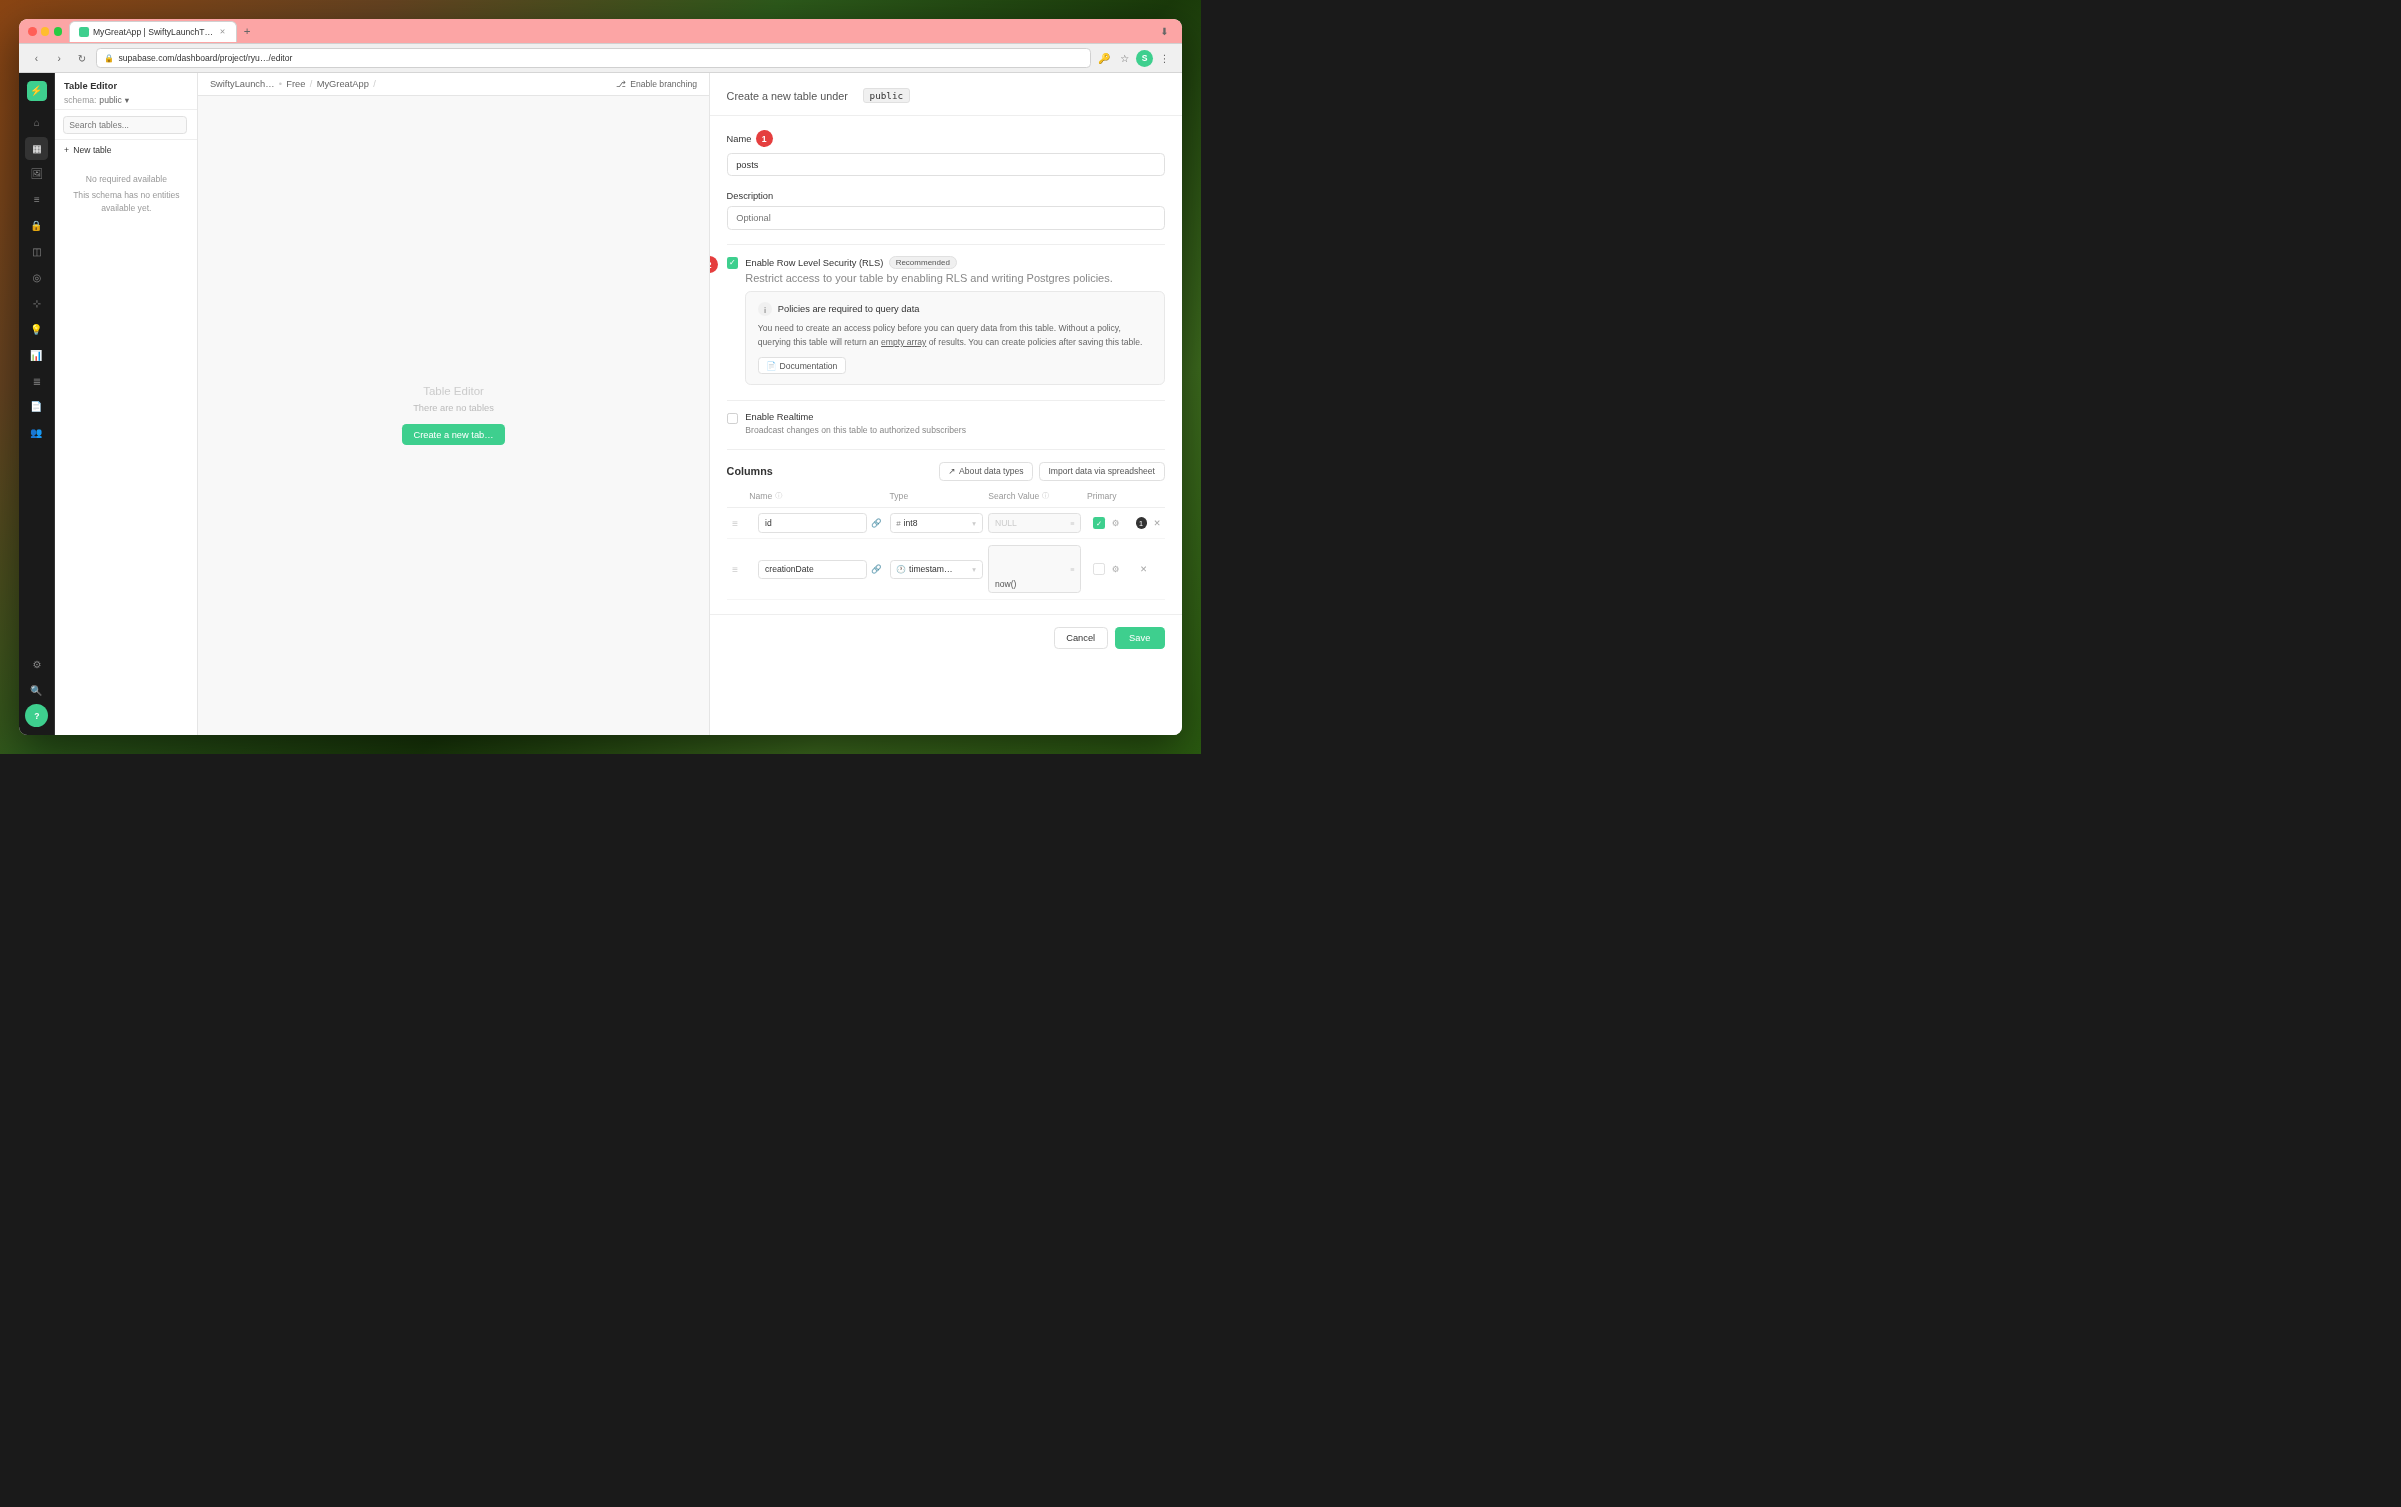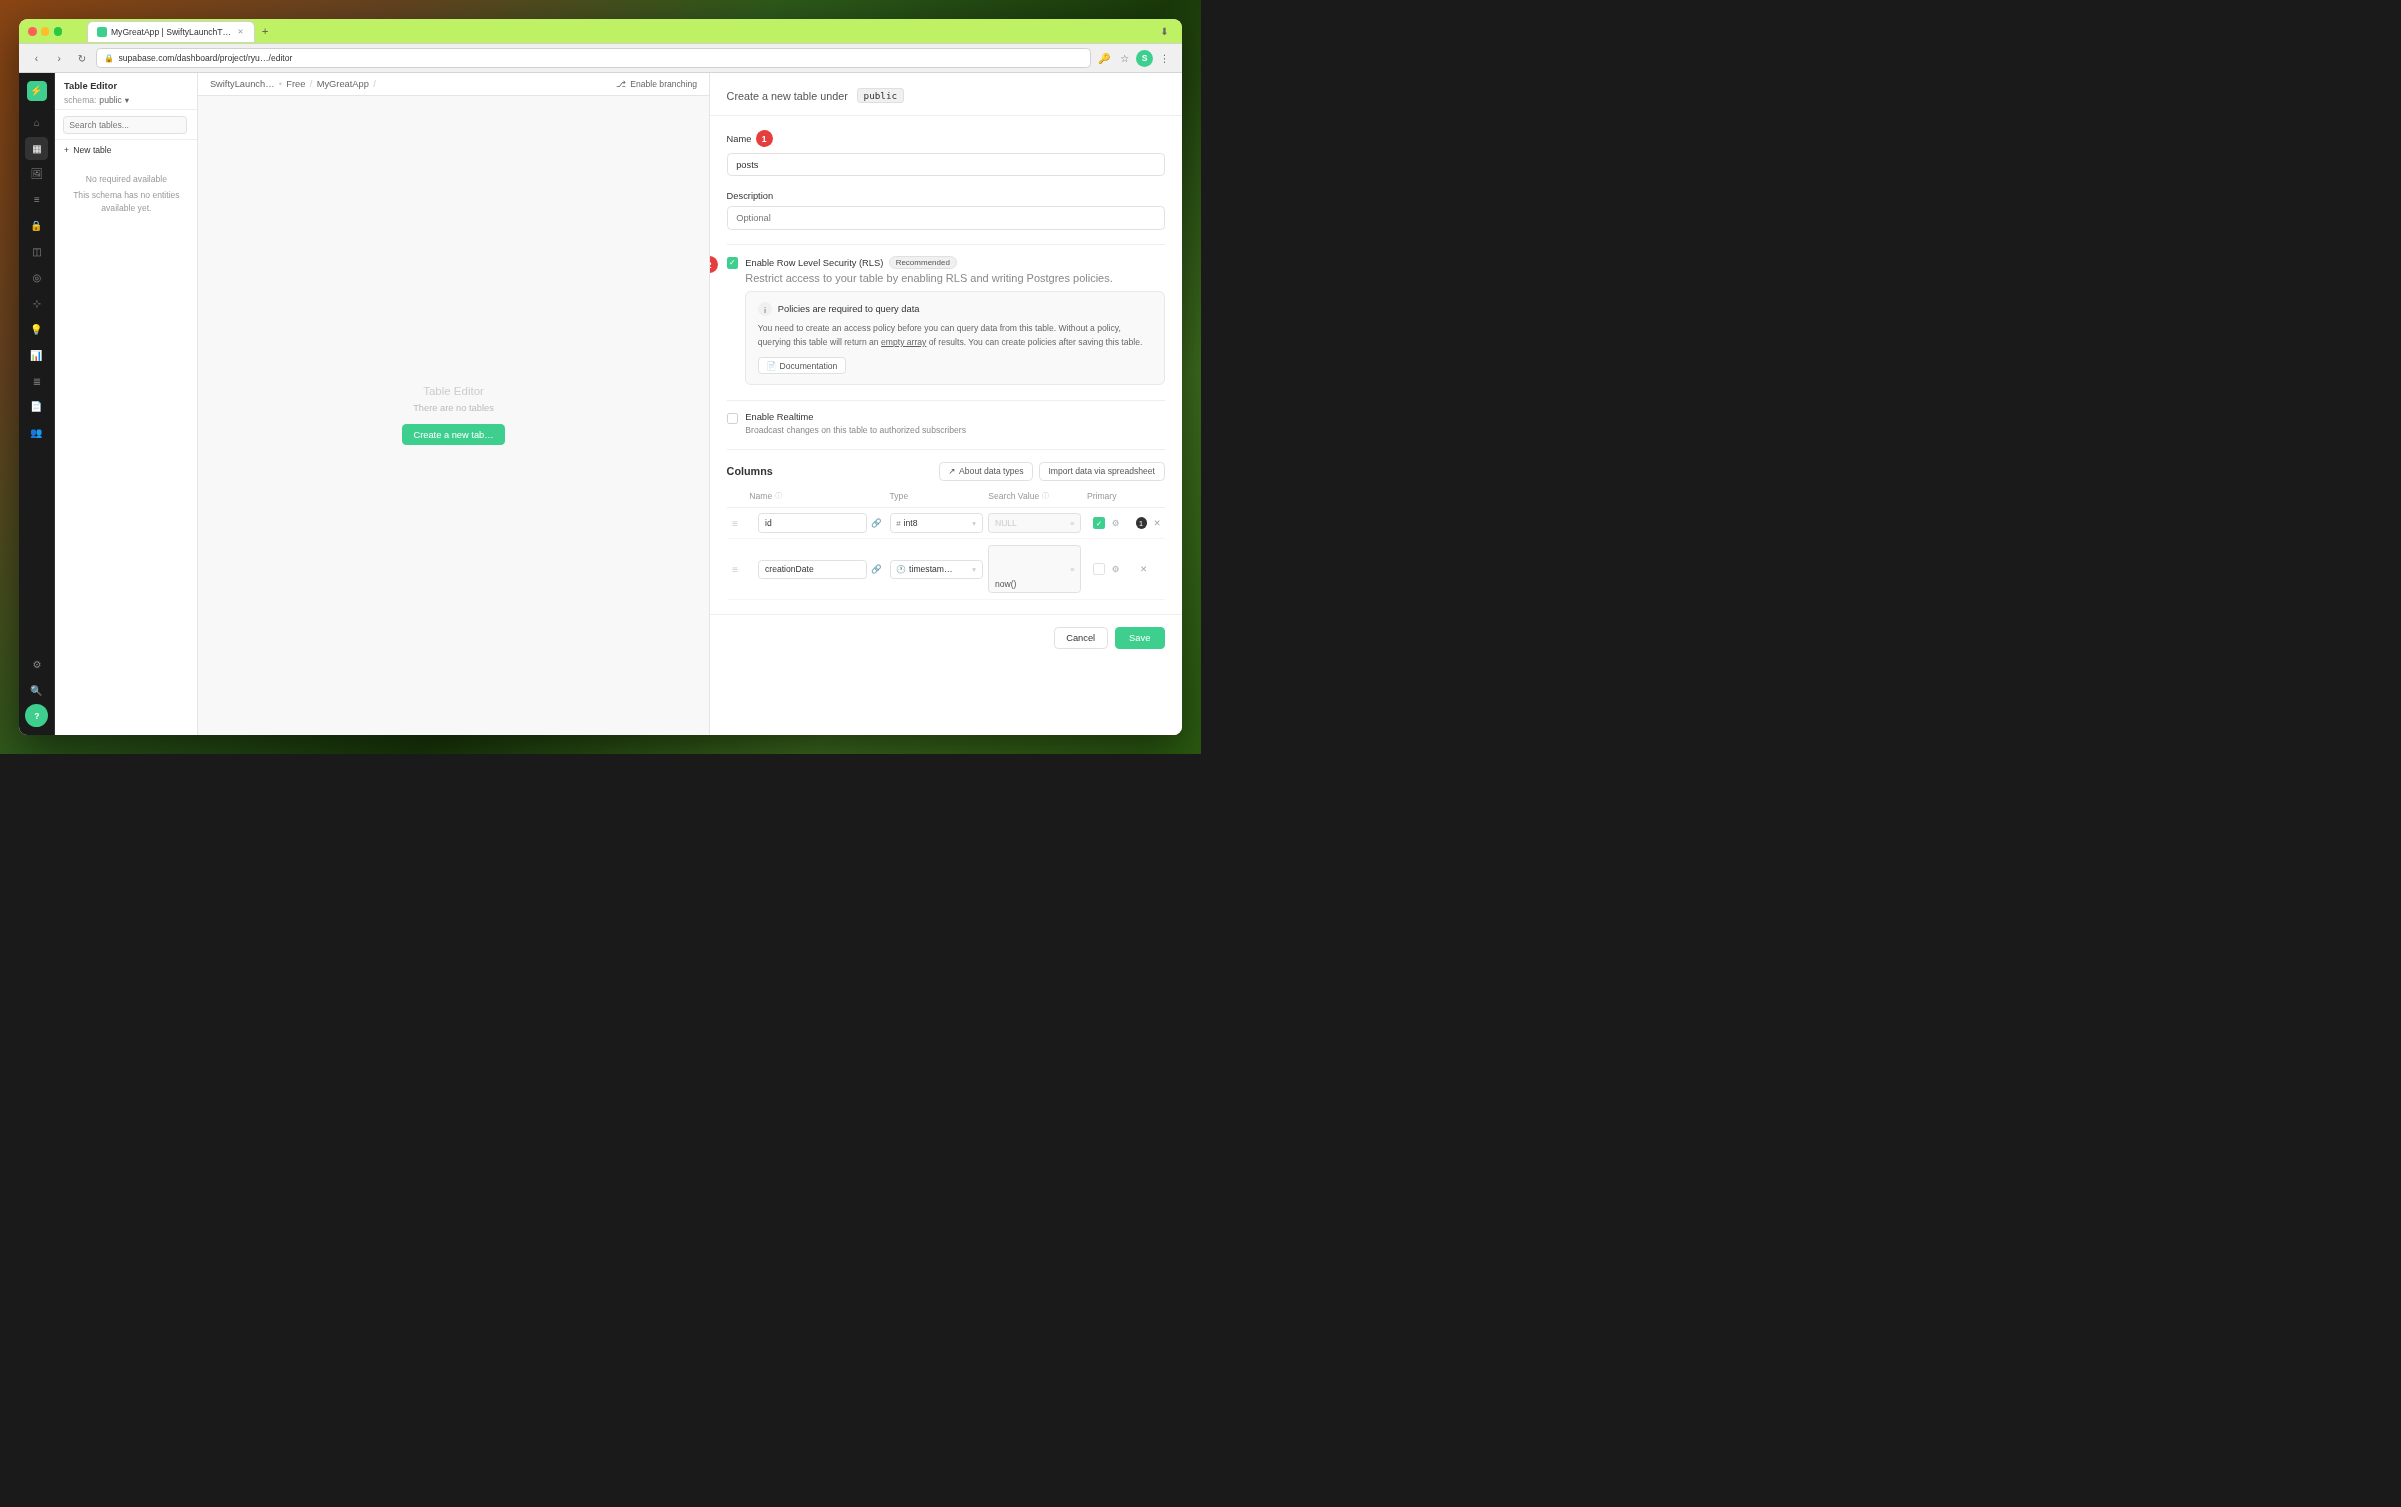--- a/index.html
+++ b/index.html
@@ -30,26 +30,26 @@
       bottom: 19.4px;
       background: #f5f5f5;
       border-radius: 8.6px;
       overflow: hidden;
       z-index: 1;
       box-shadow: 0 14.3px 43px rgba(0,0,0,0.5);
     }
 
     
     .title-bar {
-      background: #bef264;
+      background: #fca5a5;
       height: 25px;
       display: flex;
       align-items: center;
       padding: 0 8.6px;
-      gap: 19px;
+      gap: 1px;
       border-bottom: 0.7px solid #d0d0d0;
     }
 
     .traffic-lights {
       display: flex;
       gap: 4.3px;
       align-items: center;
     }
     .tl { width: 8.6px; height: 8.6px; border-radius: 50%; }
     .tl-red { background: #ff5f57; }
@@ -377,21 +377,21 @@
     }
 
     .panel-header {
       padding: 14.3px 17px 11.5px;
       border-bottom: 0.7px solid #eee;
     }
 
     .panel-header-row {
       display: flex;
       align-items: center;
-      gap: 9px;
+      gap: 15px;
       font-size: 10.8px;
       color: #333;
     }
 
     .panel-title { font-size: 10.8px; color: #555; }
     .panel-schema-badge {
       background: #f0f0f0;
       border: 0.7px solid #e0e0e0;
       border-radius: 2.9px;
       padding: 1.4px 5.7px;

